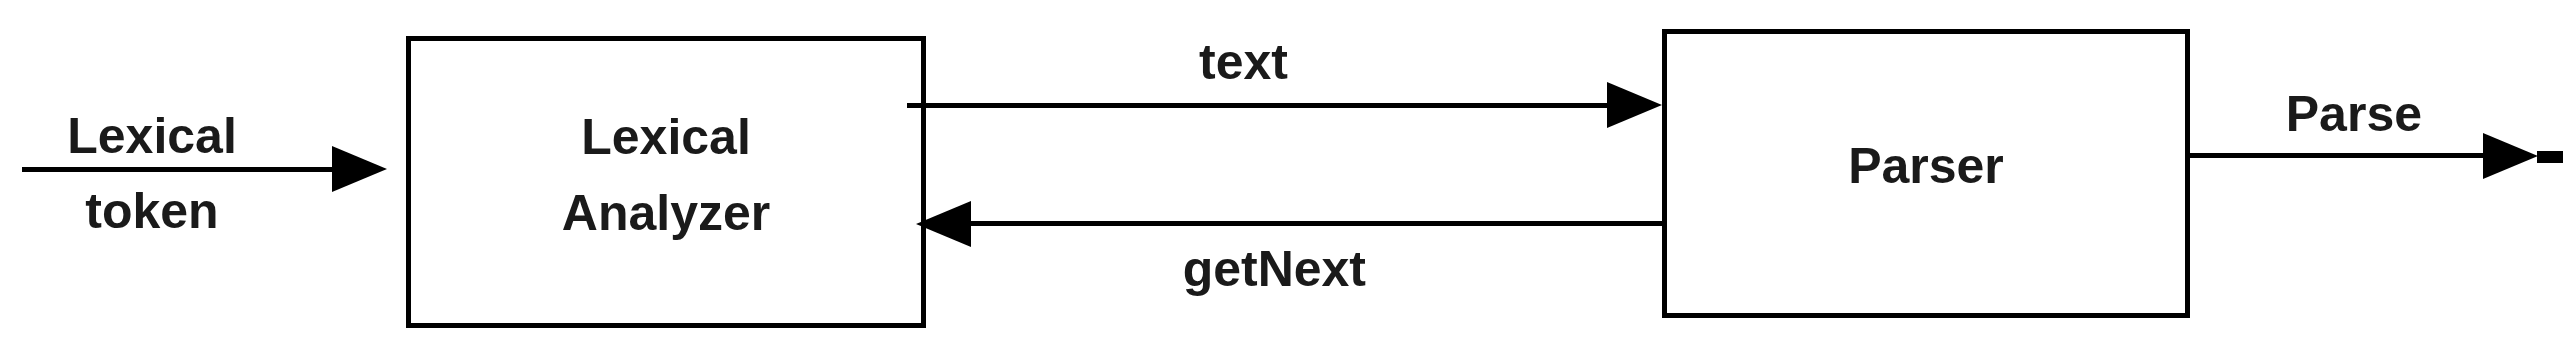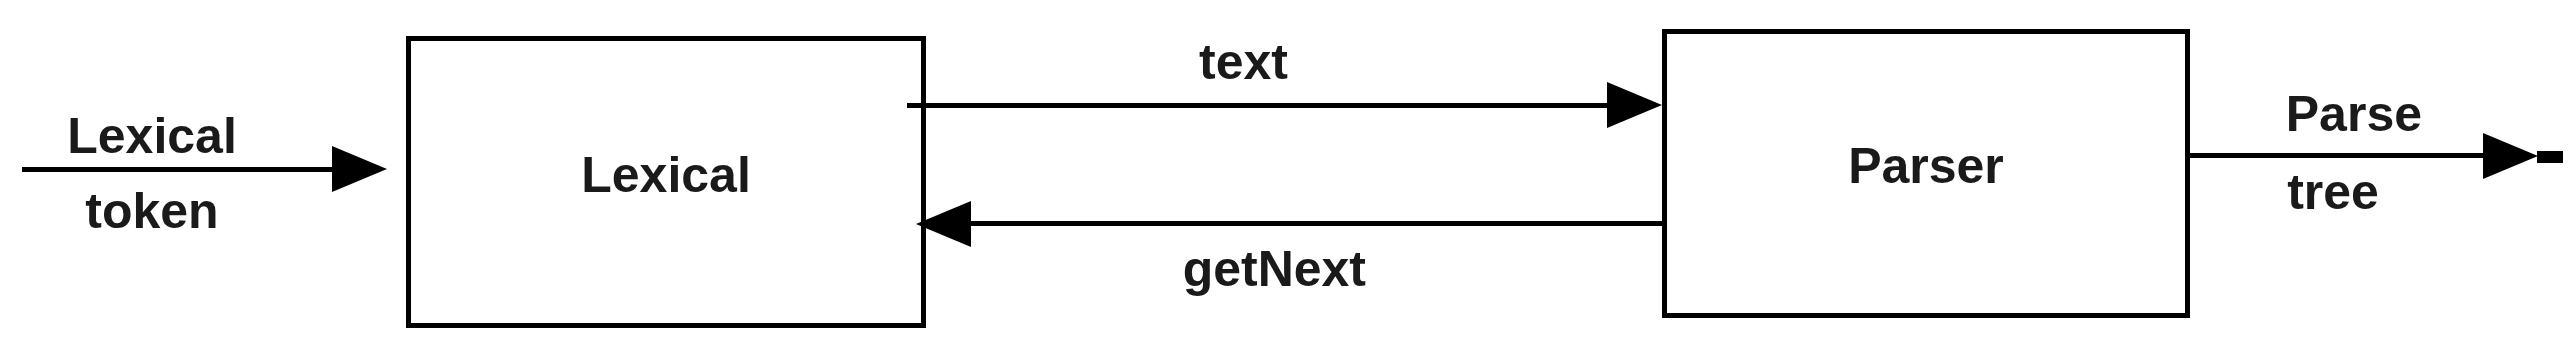--- a/index.html
+++ b/index.html
@@ -73,34 +73,34 @@
 
 <div id="canvas">
 
   <div class="edge-label" style="left:45px; top:111px; width:214px;">Lexical</div>
   <div class="hline" style="left:22px; top:167px; width:316px;"></div>
   <div class="arrowhead-right" style="left:332px; top:146px;"></div>
   <div class="edge-label" style="left:45px; top:186px; width:214px;">token</div>
 
   <div class="node-box" style="left:406px; top:36px; width:520px; height:292px;">
     <div class="node-label" style="transform:translateY(-7.1px);">Lexical</div>
+    <div class="node-label" style="transform:translateY(-7.1px);">Analyzer</div>
   </div>
 
   <div class="edge-label" style="left:1150px; top:37px; width:187px;">text</div>
   <div class="hline" style="left:907px; top:103px; width:709px;"></div>
   <div class="arrowhead-right" style="left:1607px; top:82px;"></div>
 
   <div class="arrowhead-left" style="left:916px; top:201px;"></div>
   <div class="hline" style="left:968px; top:221px; width:696px;"></div>
   <div class="edge-label" style="left:1143px; top:244px; width:223px;text-align:right;">getNext</div>
 
   <div class="node-box" style="left:1662px; top:28.5px; width:528px; height:289px;">
     <div class="node-label" style="transform:translateY(-7.1px);">Parser</div>
   </div>
 
   <div class="edge-label" style="left:2244px; top:89px; width:178px;text-align:right;">Parse</div>
   <div class="hline" style="left:2188px; top:153px; width:299px;"></div>
   <div class="arrowhead-right" style="left:2483px; top:133px;"></div>
   <div class="arrow-stub" style="left:2537px; top:151px; width:26px; height:11.6px;"></div>
-  <div class="edge-label" style="left:2244px; top:167px; width:178px;">tree</div>
 
 </div>
 
 
 </body></html>

